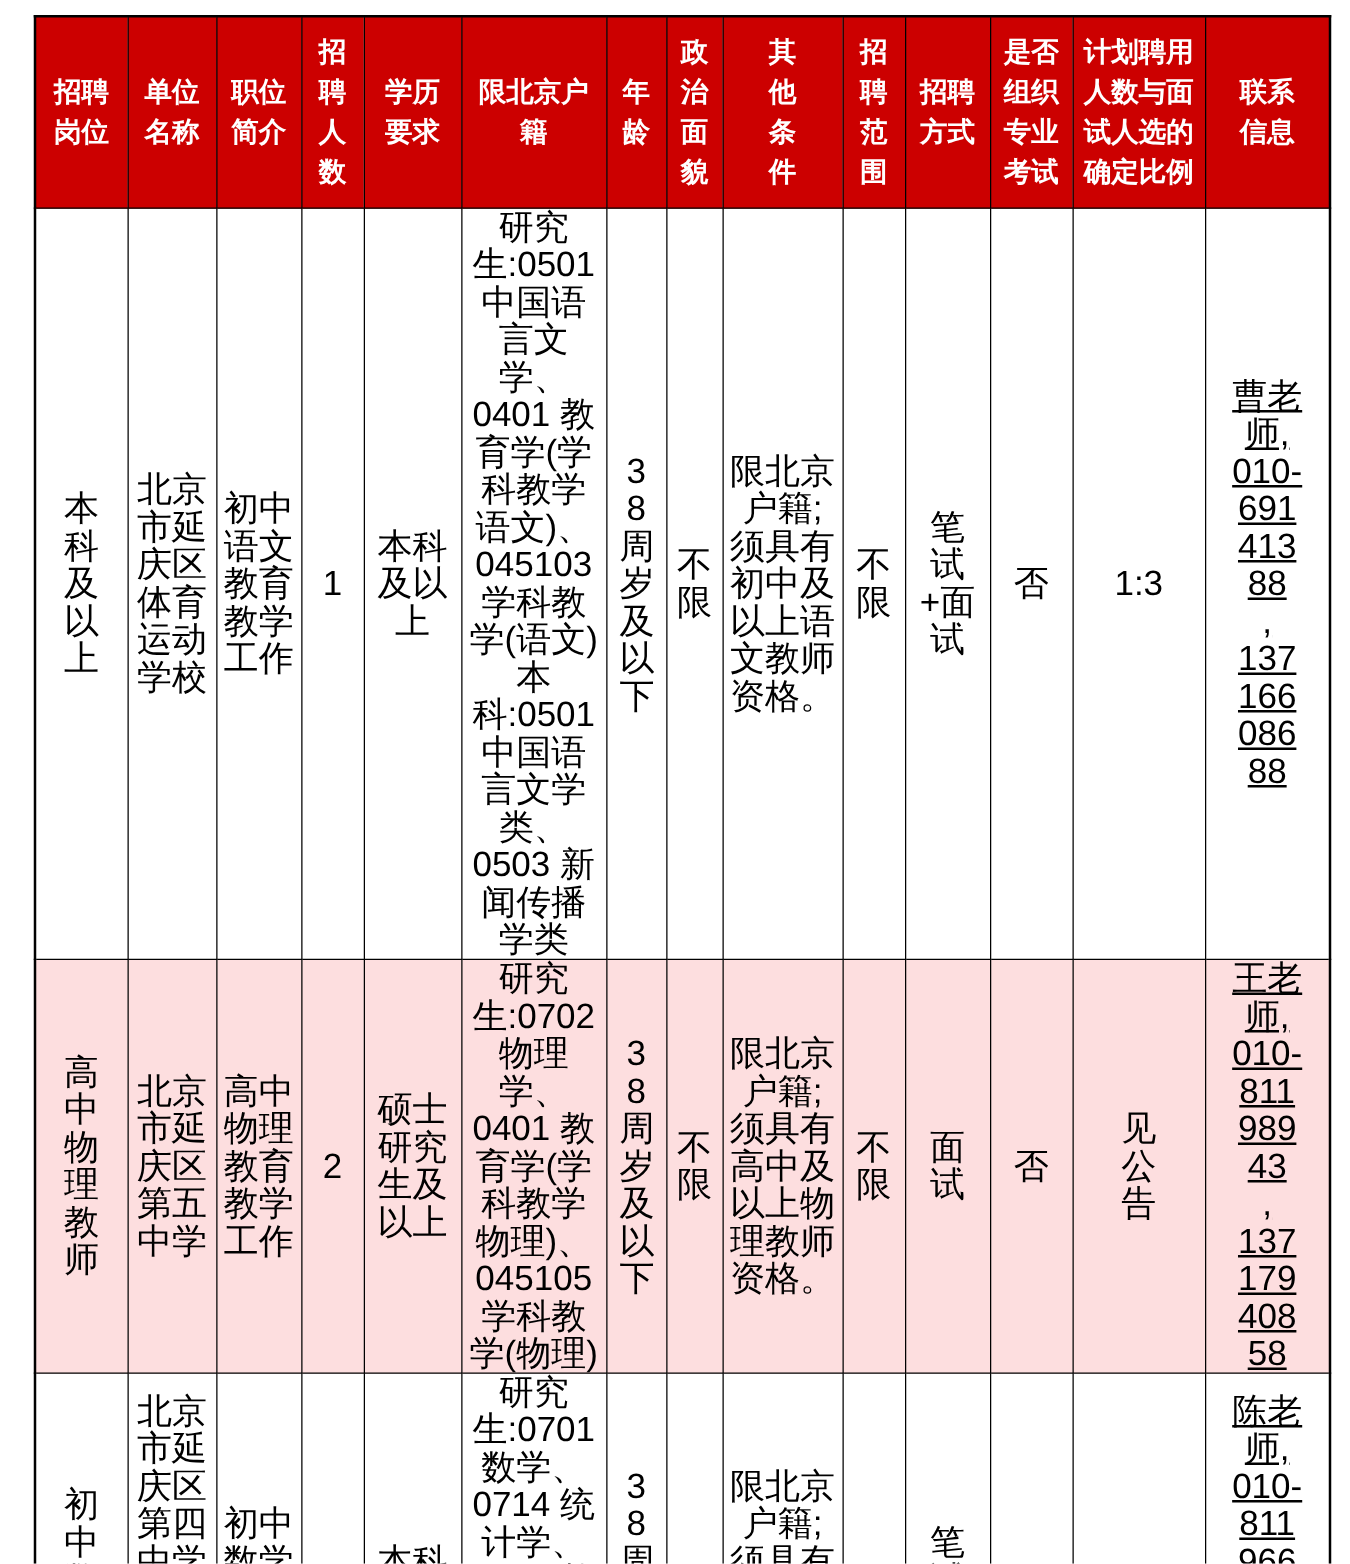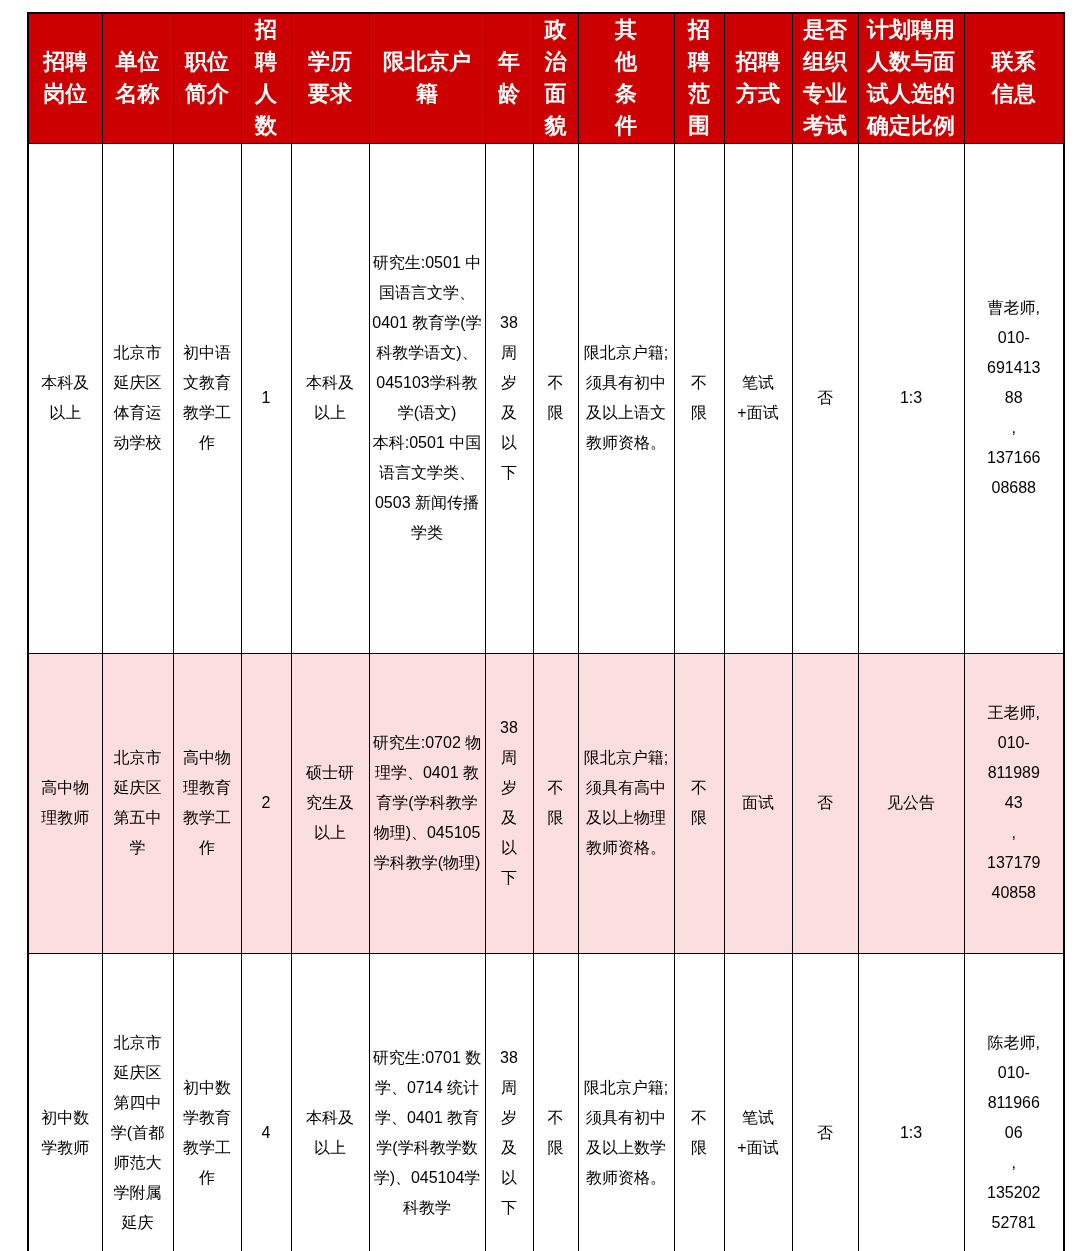--- a/index.html
+++ b/index.html
@@ -35,45 +35,45 @@
     word-break:normal;
   }
   th{
     background:var(--header-bg);
     color:var(--header-text);
     font-weight:bold;
     font-size:22px;
     line-height:32px;
   }
   td{
-    font-size:16px;
+    font-size:28px;
     line-height:30px;
     background:#fff;
   }
   thead tr{height:130px;}
   tbody tr.r0{height:510px;}
   tbody tr.r1{height:300px;}
   tbody tr.r2{height:360px;}
   tbody tr.hl td{background:var(--hl-bg);}
 
   
   tr>th:nth-child(1){padding:0 6px;}   tr>td:nth-child(1){padding:0 10px;}
   tr>th:nth-child(2){padding:0 8px;}   tr>td:nth-child(2){padding:0 7px;}
   tr>th:nth-child(3){padding:0 7px;}   tr>td:nth-child(3){padding:0 5px;}
   tr>th:nth-child(4){padding:0 13px;margin-left:16px;}  tr>td:nth-child(4){padding:0 4px;}
   tr>th:nth-child(5){padding:0 8px;}   tr>td:nth-child(5){padding:0 8px;}
   tr>th:nth-child(6){padding:0 4px;}   tr>td:nth-child(6){padding:0 2px;}
   tr>th:nth-child(7){padding:0 12px;}  tr>td:nth-child(7){padding:0 10px;}
-  tr>th:nth-child(8){padding:0 11px;}  tr>td:nth-child(8){padding:0 8px;}
+  tr>th:nth-child(8){padding:12px 11px;}  tr>td:nth-child(8){padding:0 8px;}
   tr>th:nth-child(9){padding:0 29px;}  tr>td:nth-child(9){padding:0 2px;}
   tr>th:nth-child(10){padding:0 13px;} tr>td:nth-child(10){padding:0 10px;}
   tr>th:nth-child(11){padding:0 8px;}  tr>td:nth-child(11){padding:0 9px;text-align:center;}
   tr>th:nth-child(12){padding:0 8px;}  tr>td:nth-child(12){padding:0 8px;}
   tr>th:nth-child(13){padding:0 8px;}  tr>td:nth-child(13){padding:0 26px;}
-  tr>th:nth-child(14){padding:0 20px;} tr>td:nth-child(14){padding:0 20px;}
+  tr>th:nth-child(14){padding:0 20px;} tr>td:nth-child(14){padding:0 20px;text-decoration:underline;}
 </style>
 </head>
 <body>
 
 <div class="page">
   <table class="recruit">
     <colgroup>
       <col style="width:74px">
         <col style="width:71px">
         <col style="width:68px">

